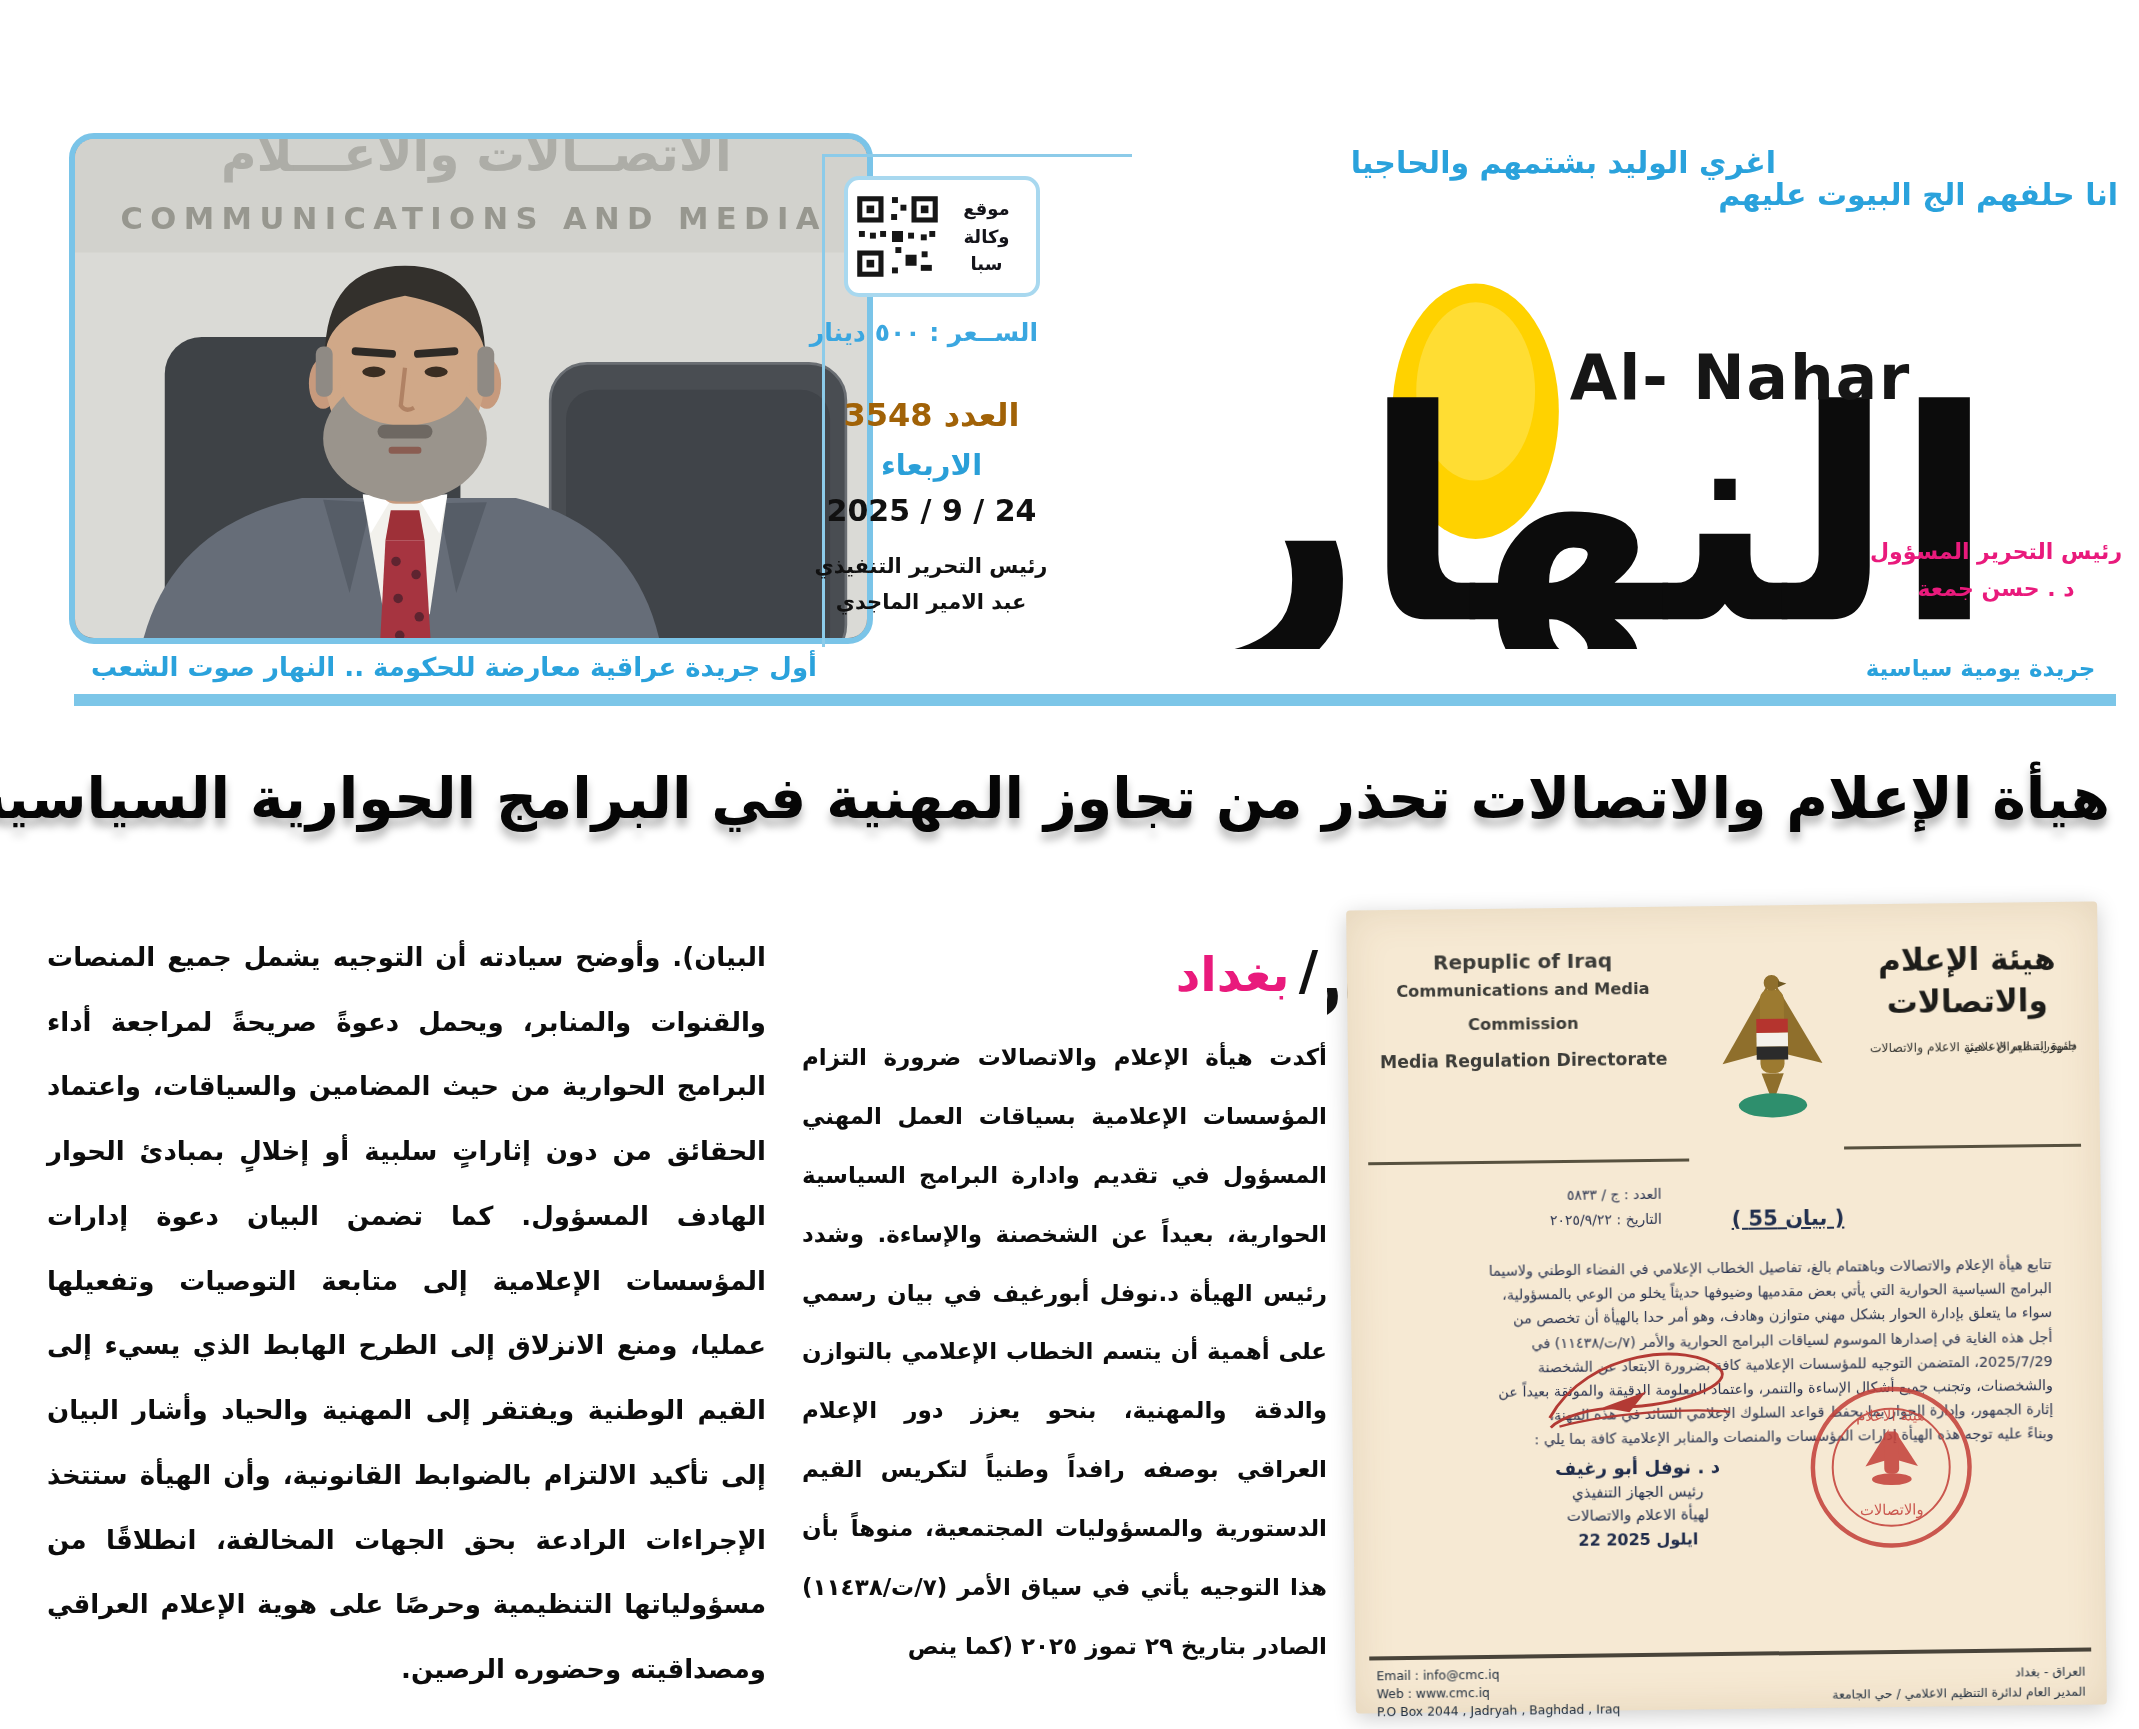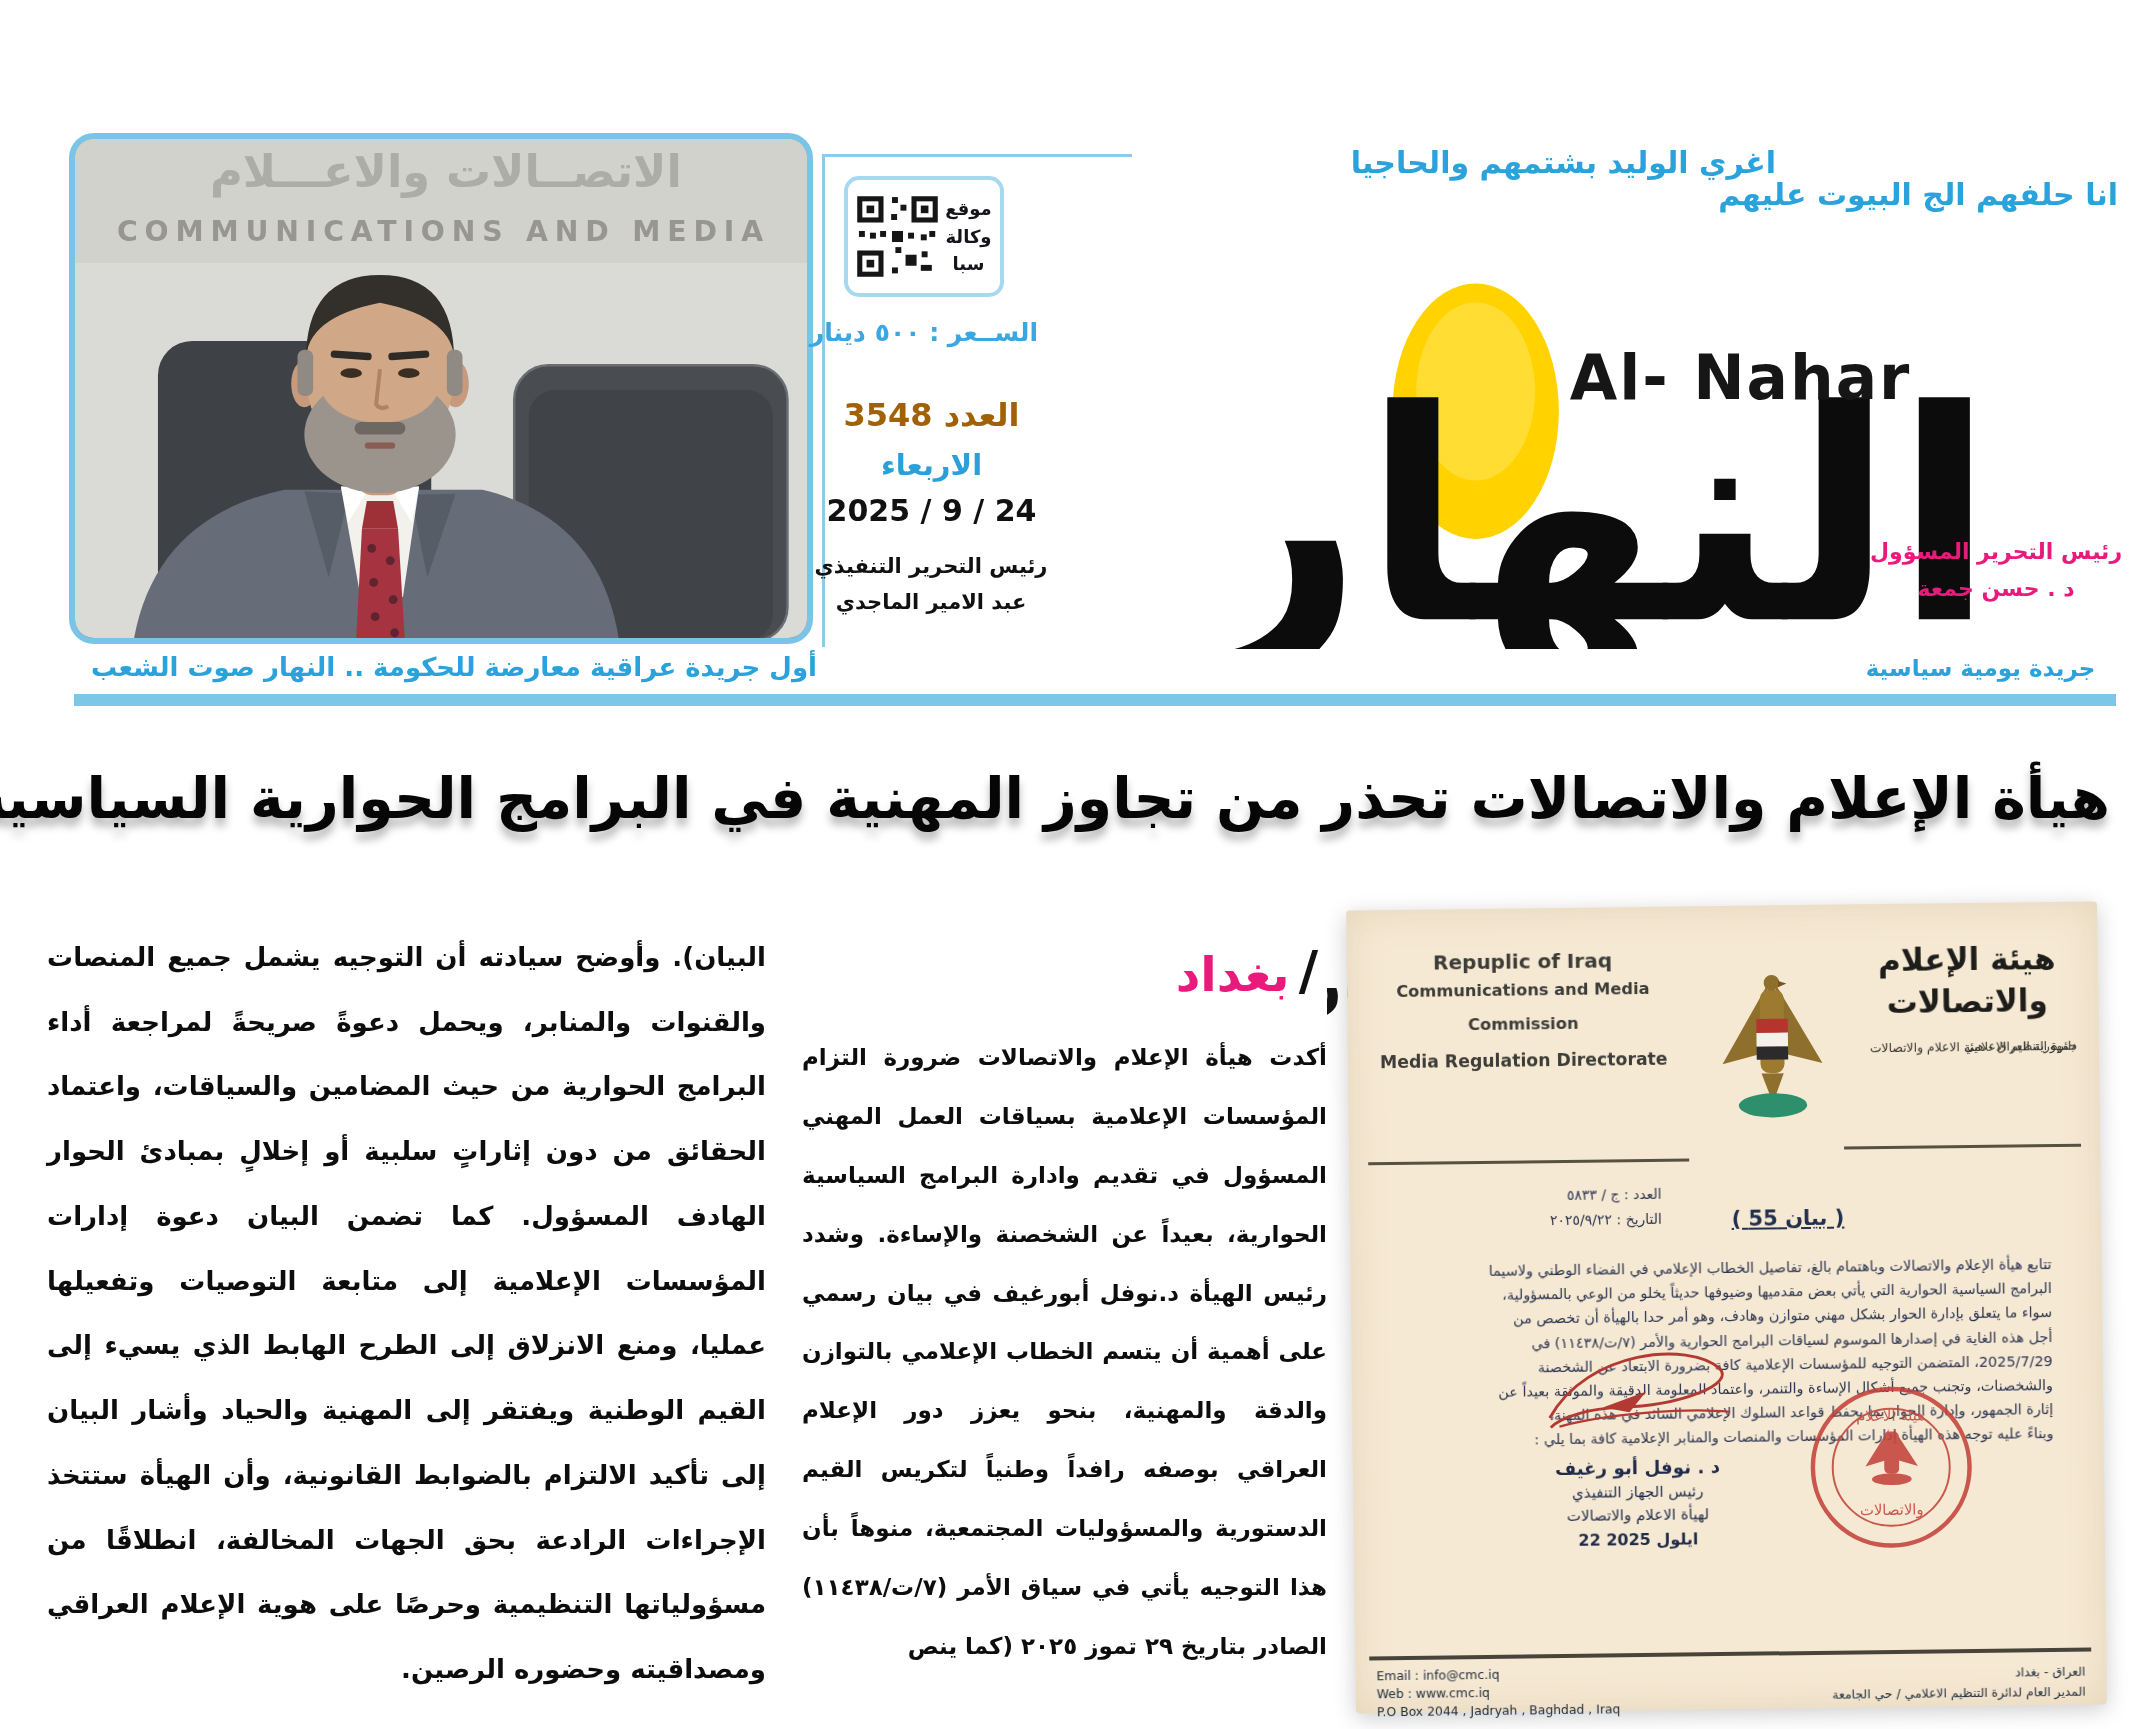--- a/index.html
+++ b/index.html
@@ -7,33 +7,33 @@
   .page {
     position:relative; width:2140px; height:1730px; background:#ffffff;
     overflow:hidden; font-family:"DejaVu Sans", sans-serif; margin:0 auto;
   }
   
   .slogan { position:absolute; top:145px; color:#2aa2dc; font-size:30px; font-weight:bold; direction:rtl; white-space:nowrap; }
   .slogan-right { right:22px;margin-top:32px; }
   .slogan-left  { right:364px; }
 
   .photo-frame {
-    position:absolute; left:69px; top:133px; width:744px; height:511px;
+    position:absolute; left:69px; top:133px; width:804px; height:511px;
     border:6px solid #7ac4e8; border-radius:25px; overflow:hidden; background:#737373;
   }
   .photo-frame svg { width:100%; height:100%; display:block; }
   .photo-caption {
     position:absolute; left:69px; top:652px; width:748px; text-align:right;
     color:#2aa2dc; font-size:26px; font-weight:bold; direction:rtl; white-space:nowrap;
   }
   .v-divider { position:absolute; left:822px; top:157px; width:3px; height:490px; background:#8ccbe9; }
   .h-divider-top { position:absolute; left:822px; top:154px; width:310px; height:3px; background:#8ccbe9; }
 
   .qr-box {
-    position:absolute; left:844px; top:176px; width:160px; height:121px;
+    position:absolute; left:844px; top:176px; width:196px; height:121px;
     border:4px solid #a8d8ef; border-radius:15px; background:#fff;
     display:flex; flex-direction:row; align-items:center; padding:5px;
   }
   .qr-box svg { width:89px; height:89px; flex:0 0 auto; }
   .qr-label { flex:1; text-align:center; direction:rtl; color:#14141a; font-size:18px; font-weight:bold; line-height:1.55; }
 
   .m-price { position:absolute; left:825px; top:318px; width:213px; text-align:center; color:#3ba7e0; font-size:25px; font-weight:bold; direction:rtl; white-space:nowrap; }
   .m-issue { position:absolute; left:825px; top:396px; width:213px; text-align:center; color:#a16207; font-size:32px; font-weight:bold; direction:rtl; }
   .m-day   { position:absolute; left:825px; top:448px; width:213px; text-align:center; color:#2a9fd8; font-size:29px; font-weight:bold; direction:rtl; }
   .m-date  { position:absolute; left:815px; top:493px; width:233px; text-align:center; color:#111; font-size:30px; font-weight:bold; }

